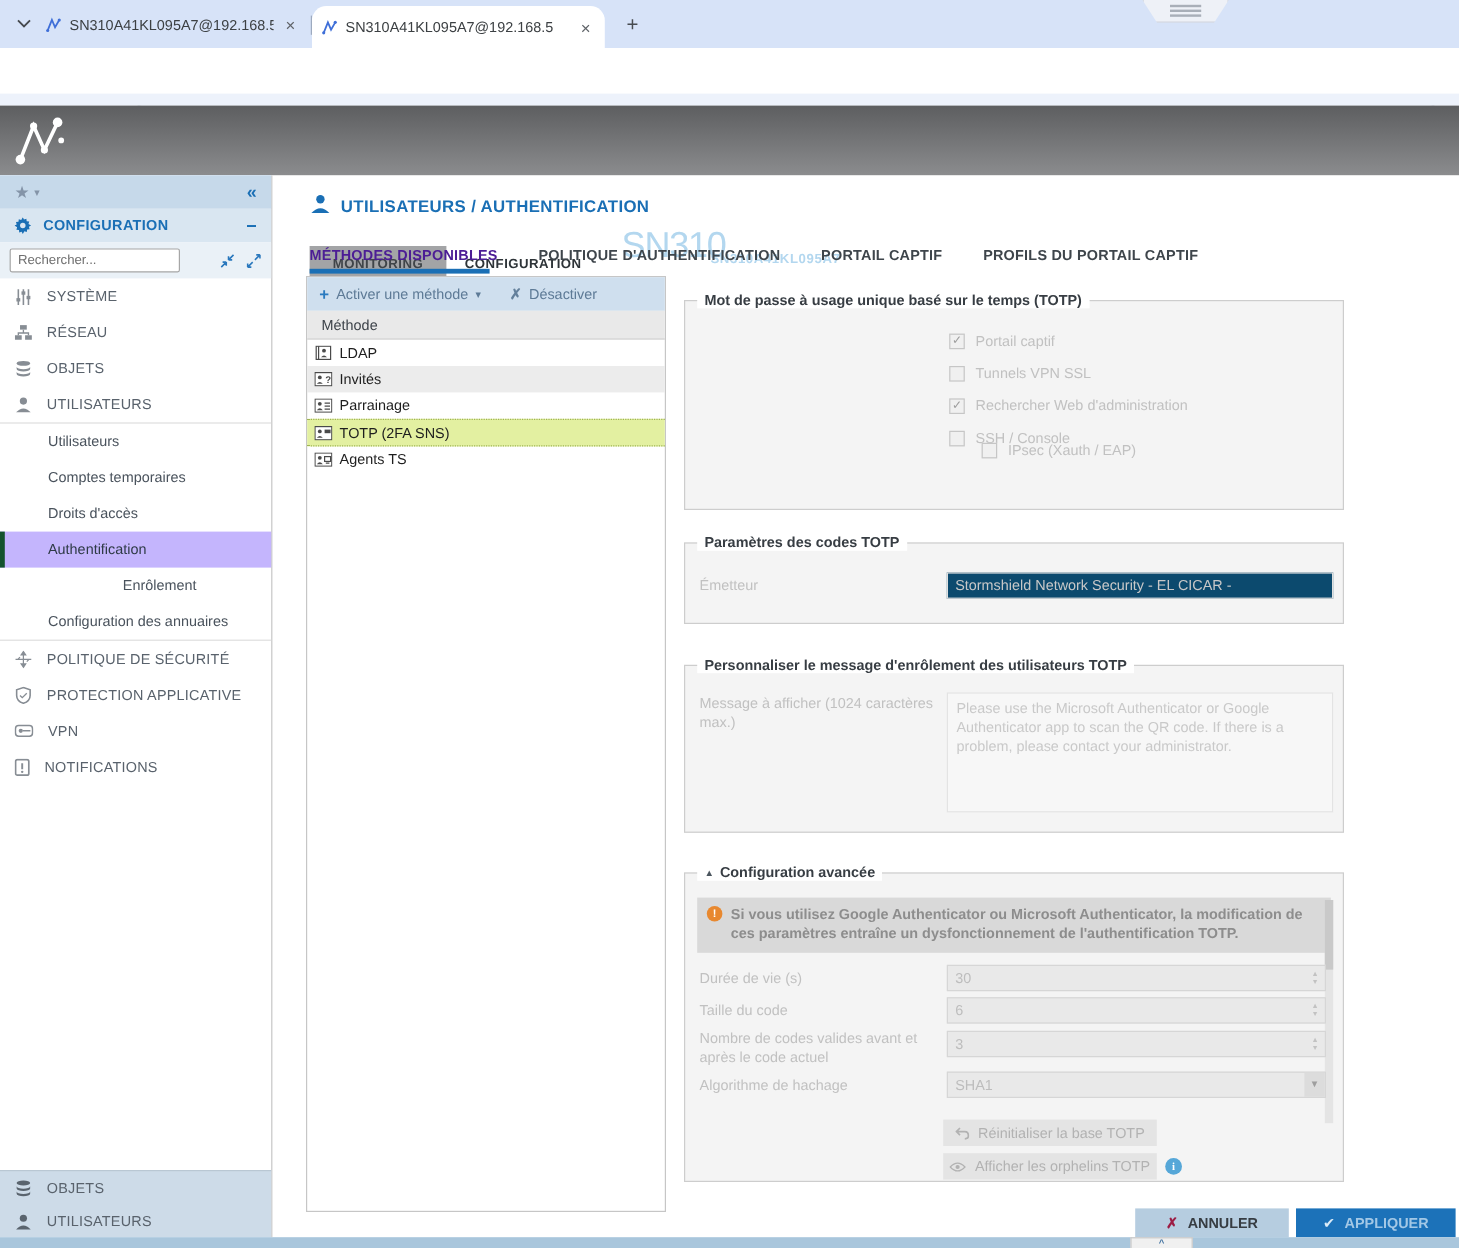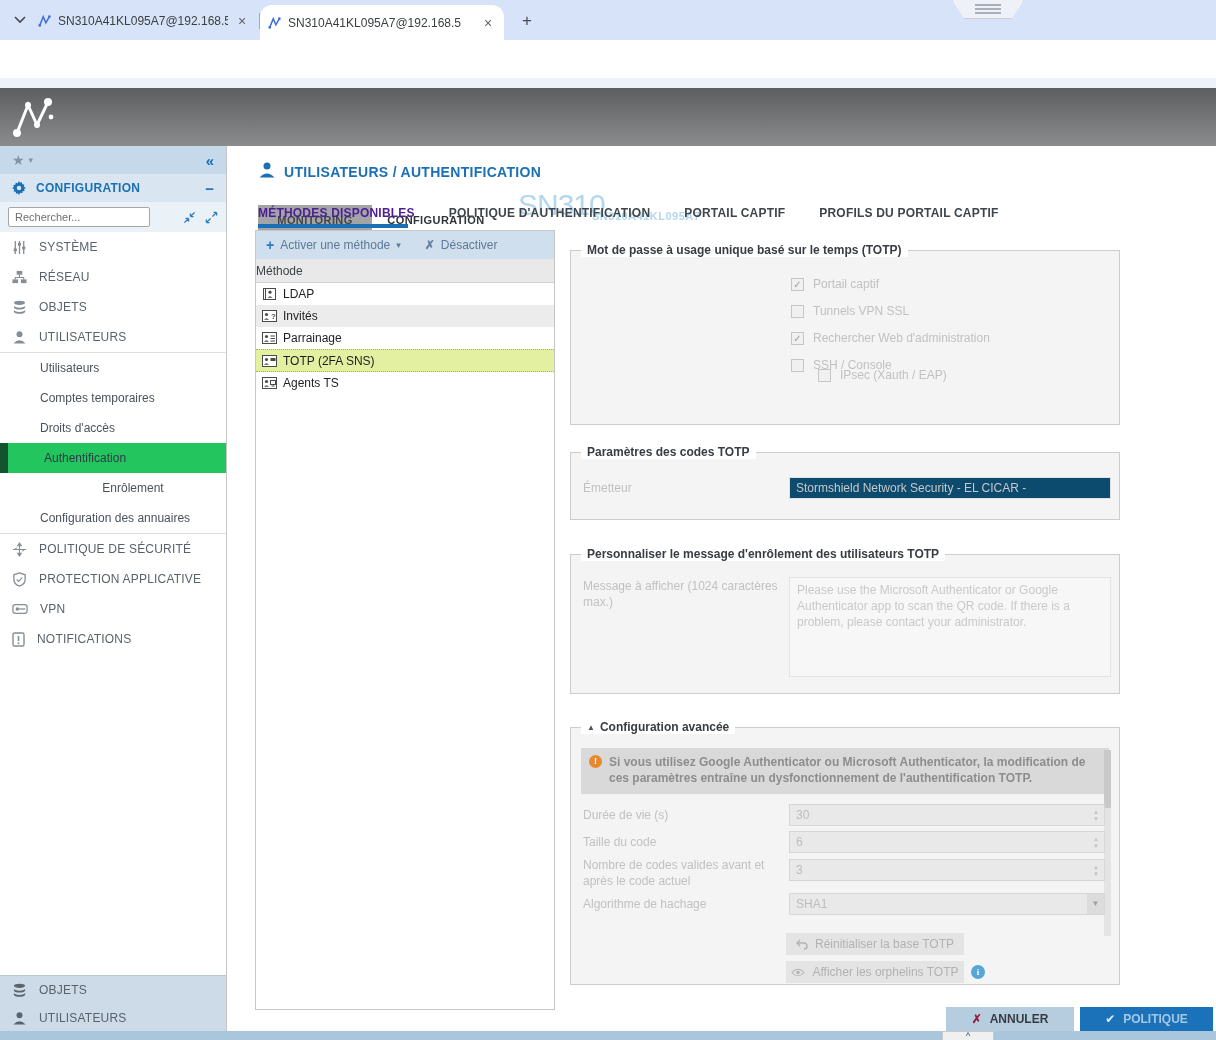--- a/index.html
+++ b/index.html
@@ -50,42 +50,42 @@
   .cfg-label { color:#1a6fb5; font-size:12px; font-weight:bold; letter-spacing:.3px; }
   .cfg-minus { margin-left:auto; color:#1a6fb5; font-size:15px; font-weight:bold; }
   .search-row { left:0; top:56px; width:226px; height:30px; background:#eaf1f7; display:flex; align-items:center; padding:0 8px; }
   .search-input { width:142px; height:20px; border:1px solid #a6a6a6; border-radius:2px; font-size:11px; padding:0 6px; color:#444; font-family:"Liberation Sans",sans-serif; background:#fff; }
   .search-input::placeholder { color:#6f6f6f; }
   .tree-icons { margin-left:auto; display:flex; gap:9px; }
   .navitem { left:0; width:226px; height:30px; display:flex; align-items:center; padding-left:12px; gap:12px; }
   .navitem .lbl { font-size:12px; color:#59626c; letter-spacing:.2px; }
   .subitem { left:0; width:226px; height:30px; display:flex; align-items:center; padding-left:40px; }
   .subitem .lbl { font-size:12px; color:#49525c; }
-  .subitem.selected { background:#22c55e; border-left:8px solid #14532d; padding-left:36px; }
+  .subitem.selected { background:#c4b5fd; border-left:4px solid #14532d; padding-left:36px; }
   .subitem.selected .lbl { color:#2e3a46; }
   .sep { left:0; width:226px; height:1px; background:#dedede; }
   .side-bottom { left:0; top:829px; width:226px; height:56px; background:#cddbe8; border-top:1px solid #b9c7d3; }
   .side-bottom .navitem { position:relative; height:28px; }
 
   
   .page-title-ico { left:258px; top:161px; }
   .page-title { left:284px; top:164px; font-size:14px; font-weight:bold; color:#1a6fb5; letter-spacing:.3px; }
   .mtabs { left:258px; top:206px; display:flex; gap:34px; }
   .mtab { font-size:12px; font-weight:bold; color:#3e454b; letter-spacing:.2px; }
   .mtab.active { color:#4c1d95; }
   .mtab-underline { left:258px; top:224px; width:150px; height:4px; background:#1a6fb5; }
 
   
   .methods { left:255px; top:230px; width:300px; height:780px; background:#fff; border:1px solid #c6c6c6; }
   .mtoolbar { height:28px; background:#cfdfee; display:flex; align-items:center; padding:0 10px; gap:6px; }
   .mtoolbar .plus { color:#2a7abf; font-size:14px; font-weight:bold; }
   .mtoolbar .tlabel { color:#5d7a96; font-size:12px; }
   .mtoolbar .tcaret { color:#5d7a96; font-size:9px; }
   .mtoolbar .xico { color:#64809b; font-size:12px; font-weight:bold; margin-left:18px; }
-  .colhdr { height:24px; background:#e9e9e9; border-bottom:1px solid #d2d2d2; display:flex; align-items:center; padding-left:0; font-size:12px; color:#3d434a; }
+  .colhdr { height:24px; background:#e9e9e9; border-bottom:1px solid #d2d2d2; display:flex; align-items:center; padding-left:12px; font-size:12px; color:#3d434a; }
   .mrow { height:22px; display:flex; align-items:center; padding-left:6px; gap:6px; font-size:12px; color:#1e1e1e; }
   .mrow.alt { background:#ececec; }
   .mrow.selected { background:#e3f0a1; border-top:1px dotted #9fb554; border-bottom:1px dotted #9fb554; height:23px; }
 
   
   .fs { border:1px solid #cdcdcd; background:#f4f4f4; }
   .fs .legend { position:absolute; top:-8px; left:10px; background:#fff; padding:0 6px; font-size:12px; font-weight:bold; color:#373d43; white-space:nowrap; }
   .fs1 { left:570px; top:250px; width:550px; height:175px; }
   .cbrow { position:absolute; left:220px; display:flex; align-items:center; gap:9px; }
   .cbox { width:13px; height:13px; border:1px solid #c6c6c6; background:#f0f0f0; font-size:10px; line-height:11px; text-align:center; color:#9e9e9e; }
@@ -486,16 +486,16 @@
   </div>
   <span class="infoico" style="top:237px;">i</span>
 </div>
 
 <div class="abs btn-cancel">
   <span class="x">✗</span>
   <span class="t">ANNULER</span>
 </div>
 <div class="abs btn-apply">
   <span class="c">✔</span>
-  <span class="t">POLITIQUE</span>
+  <span class="t">APPLIQUER</span>
 </div>
 <div class="abs bottomstrip"></div>
 <div class="abs stripnotch">^</div>
 
 </body></html>

